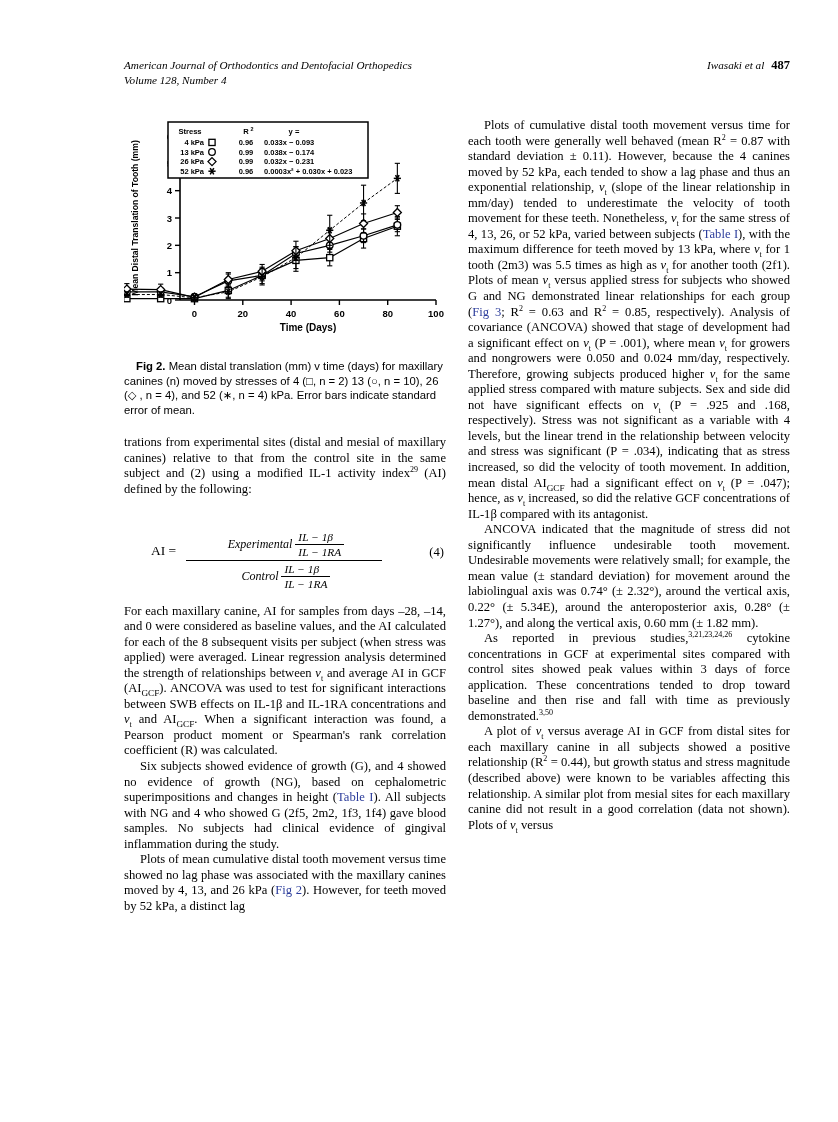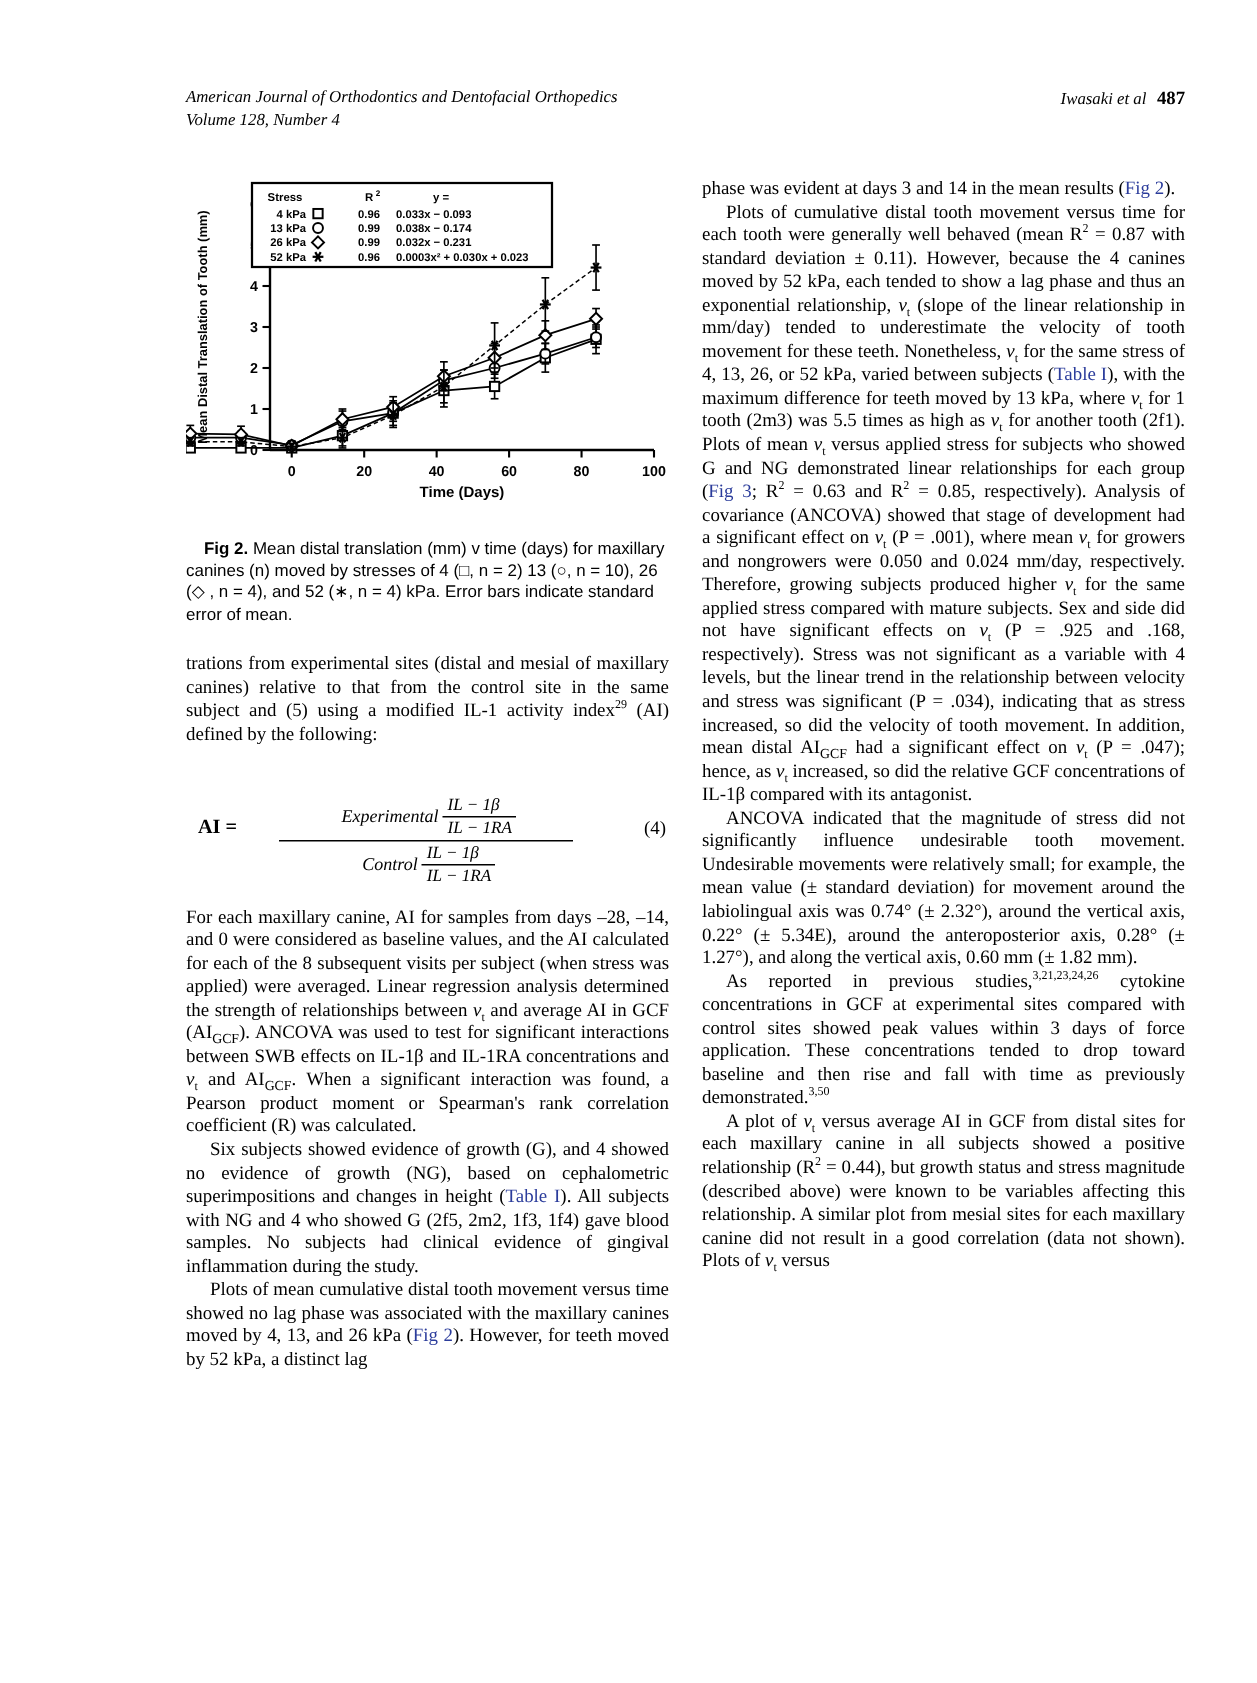--- a/index.html
+++ b/index.html
@@ -55,21 +55,21 @@
     font-size:11.3px; line-height:14.6px; margin-top:9px;
     text-align:left;
   }
   .fig-caption b { font-weight:bold;padding-left:12px; }
 
   
   .eqblock {
     position:relative; margin:15px 0 13px 0; height:78px;
     font-family:"Liberation Serif", serif;
   }
-  .eq-ai { position:absolute; left:8px; top:30px; font-size:13.5px;font-weight:bold; }
+  .eq-ai { position:absolute; left:27px; top:30px; font-size:13.5px; }
   .eq-main { position:absolute; left:62px; top:16px; width:200px; }
   .eq-bigline { border-bottom:1.1px solid #000; width:196px; }
   .eq-row { display:flex; align-items:center; justify-content:center; gap:3px; padding:2px 0; }
   .eq-lbl { font-style:italic; font-size:12px; }
   .frac { display:inline-block; font-size:11.4px; }
   .frac .num { border-bottom:1px solid #000; padding:0 3px 1px 3px; font-style:italic; }
   .frac .den { padding:1px 3px 0 3px; font-style:italic; }
   .eq-num { position:absolute; right:2px; top:32px; font-size:12.6px; }
 </style>
 </head>
@@ -327,21 +327,21 @@
             </g>
             <text x="122" y="55.8" text-anchor="middle" font-family="Liberation Sans, sans-serif" font-size="7.5" font-weight="bold" fill="#000">0.96</text>
             <text x="140" y="55.8" font-family="Liberation Sans, sans-serif" font-size="7.5" font-weight="bold" fill="#000">0.0003x² + 0.030x + 0.023</text>
           </svg>
       </div>
       <div class="fig-caption">
         <b>Fig 2.</b><span> Mean distal translation (mm) v time (days) for maxillary canines (n) moved by stresses of 4 (□, n = 2) 13 (○, n = 10), 26 (◇ , n = 4), and 52 (∗, n = 4) kPa. Error bars indicate standard error of mean.</span>
       </div>
     </div>
 
-    <p class="body noindent" style="margin-top:18px;"><span>trations from experimental sites (distal and mesial of maxillary canines) relative to that from the control site in the same subject and (5) using a modified IL-1 activity index</span><sup>29</sup><span> (AI) defined by the following:</span></p>
+    <p class="body noindent" style="margin-top:18px;"><span>trations from experimental sites (distal and mesial of maxillary canines) relative to that from the control site in the same subject and (2) using a modified IL-1 activity index</span><sup>29</sup><span> (AI) defined by the following:</span></p>
 
     <div class="eqblock">
       <div class="eq-ai">AI =</div>
       <div class="eq-main">
         <div class="eq-row">
           <span class="eq-lbl">Experimental</span>
           <span class="frac">
             <span class="num" style="display:block;">IL − 1β</span>
             <span class="den" style="display:block;">IL − 1RA</span>
           </span>
@@ -361,21 +361,20 @@
     <p class="body noindent"><span>For each maxillary canine, AI for samples from days –28, –14, and 0 were considered as baseline values, and the AI calculated for each of the 8 subsequent visits per subject (when stress was applied) were averaged. Linear regression analysis determined the strength of relationships between </span><span class="vt">v</span><sub>t</sub><span> and average AI in GCF (AI</span><sub class="scaps">GCF</sub><span>). ANCOVA was used to test for significant interactions between SWB effects on IL-1β and IL-1RA concentrations and </span><span class="vt">v</span><sub>t</sub><span> and AI</span><sub class="scaps">GCF</sub><span>. When a significant interaction was found, a Pearson product moment or Spearman's rank correlation coefficient (R) was calculated.</span></p>
 
 
     <p class="body"><span>Six subjects showed evidence of growth (G), and 4 showed no evidence of growth (NG), based on cephalometric superimpositions and changes in height (</span><span class="lnk">Table I</span><span>). All subjects with NG and 4 who showed G (2f5, 2m2, 1f3, 1f4) gave blood samples. No subjects had clinical evidence of gingival inflammation during the study.</span></p>
 
     <p class="body"><span>Plots of mean cumulative distal tooth movement versus time showed no lag phase was associated with the maxillary canines moved by 4, 13, and 26 kPa (</span><span class="lnk">Fig 2</span><span>). However, for teeth moved by 52 kPa, a distinct lag</span></p>
   </div>
 
   <div class="col col-right">
 
-    <p class="body noindent"><span>phase was evident at days 3 and 14 in the mean results (</span><span class="lnk">Fig 2</span><span>).</span></p>
 
     <p class="body"><span>Plots of cumulative distal tooth movement versus time for each tooth were generally well behaved (mean R</span><sup>2</sup><span> = 0.87 with standard deviation ± 0.11). However, because the 4 canines moved by 52 kPa, each tended to show a lag phase and thus an exponential relationship, </span><span class="vt">v</span><sub>t</sub><span> (slope of the linear relationship in mm/day) tended to underestimate the velocity of tooth movement for these teeth. Nonetheless, </span><span class="vt">v</span><sub>t</sub><span> for the same stress of 4, 13, 26, or 52 kPa, varied between subjects (</span><span class="lnk">Table I</span><span>), with the maximum difference for teeth moved by 13 kPa, where </span><span class="vt">v</span><sub>t</sub><span> for 1 tooth (2m3) was 5.5 times as high as </span><span class="vt">v</span><sub>t</sub><span> for another tooth (2f1). Plots of mean </span><span class="vt">v</span><sub>t</sub><span> versus applied stress for subjects who showed G and NG demonstrated linear relationships for each group (</span><span class="lnk">Fig 3</span><span>; R</span><sup>2</sup><span> = 0.63 and R</span><sup>2</sup><span> = 0.85, respectively). Analysis of covariance (ANCOVA) showed that stage of development had a significant effect on </span><span class="vt">v</span><sub>t</sub><span> (P = .001), where mean </span><span class="vt">v</span><sub>t</sub><span> for growers and nongrowers were 0.050 and 0.024 mm/day, respectively. Therefore, growing subjects produced higher </span><span class="vt">v</span><sub>t</sub><span> for the same applied stress compared with mature subjects. Sex and side did not have significant effects on </span><span class="vt">v</span><sub>t</sub><span> (P = .925 and .168, respectively). Stress was not significant as a variable with 4 levels, but the linear trend in the relationship between velocity and stress was significant (P = .034), indicating that as stress increased, so did the velocity of tooth movement. In addition, mean distal AI</span><sub class="scaps">GCF</sub><span> had a significant effect on </span><span class="vt">v</span><sub>t</sub><span> (P = .047); hence, as </span><span class="vt">v</span><sub>t</sub><span> increased, so did the relative GCF concentrations of IL-1β compared with its antagonist.</span></p>
 
     <p class="body">ANCOVA indicated that the magnitude of stress did not significantly influence undesirable tooth movement. Undesirable movements were relatively small; for example, the mean value (± standard deviation) for movement around the labiolingual axis was 0.74° (± 2.32°), around the vertical axis, 0.22° (± 5.34E), around the anteroposterior axis, 0.28° (± 1.27°), and along the vertical axis, 0.60 mm (± 1.82 mm).</p>
 
     <p class="body"><span>As reported in previous studies,</span><sup>3,21,23,24,26</sup><span> cytokine concentrations in GCF at experimental sites compared with control sites showed peak values within 3 days of force application. These concentrations tended to drop toward baseline and then rise and fall with time as previously demonstrated.</span><sup>3,50</sup></p>
 
     <p class="body"><span>A plot of </span><span class="vt">v</span><sub>t</sub><span> versus average AI in GCF from distal sites for each maxillary canine in all subjects showed a positive relationship (R</span><sup>2</sup><span> = 0.44), but growth status and stress magnitude (described above) were known to be variables affecting this relationship. A similar plot from mesial sites for each maxillary canine did not result in a good correlation (data not shown). Plots of </span><span class="vt">v</span><sub>t</sub><span> versus</span></p>
   </div>
 </div>

